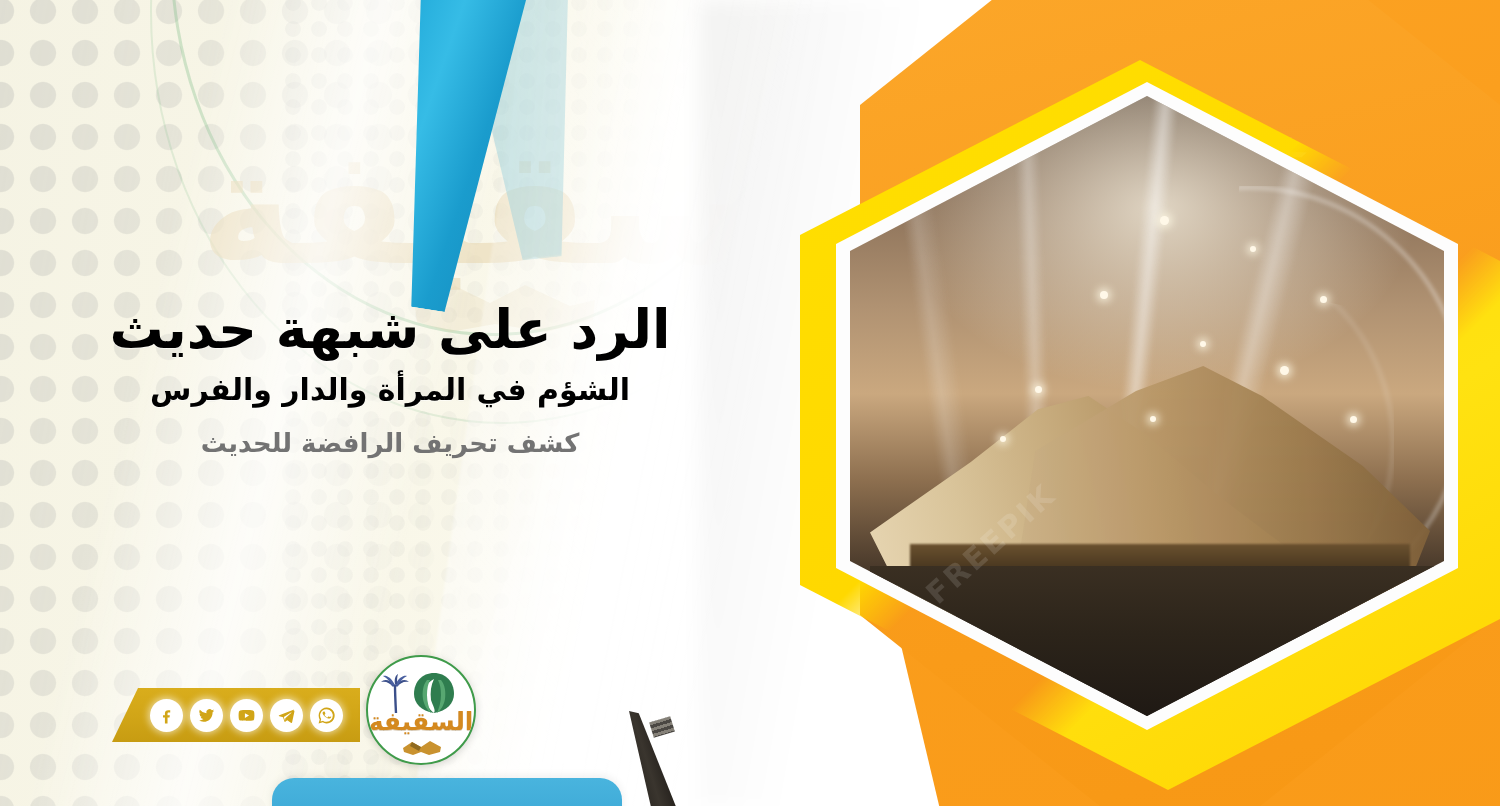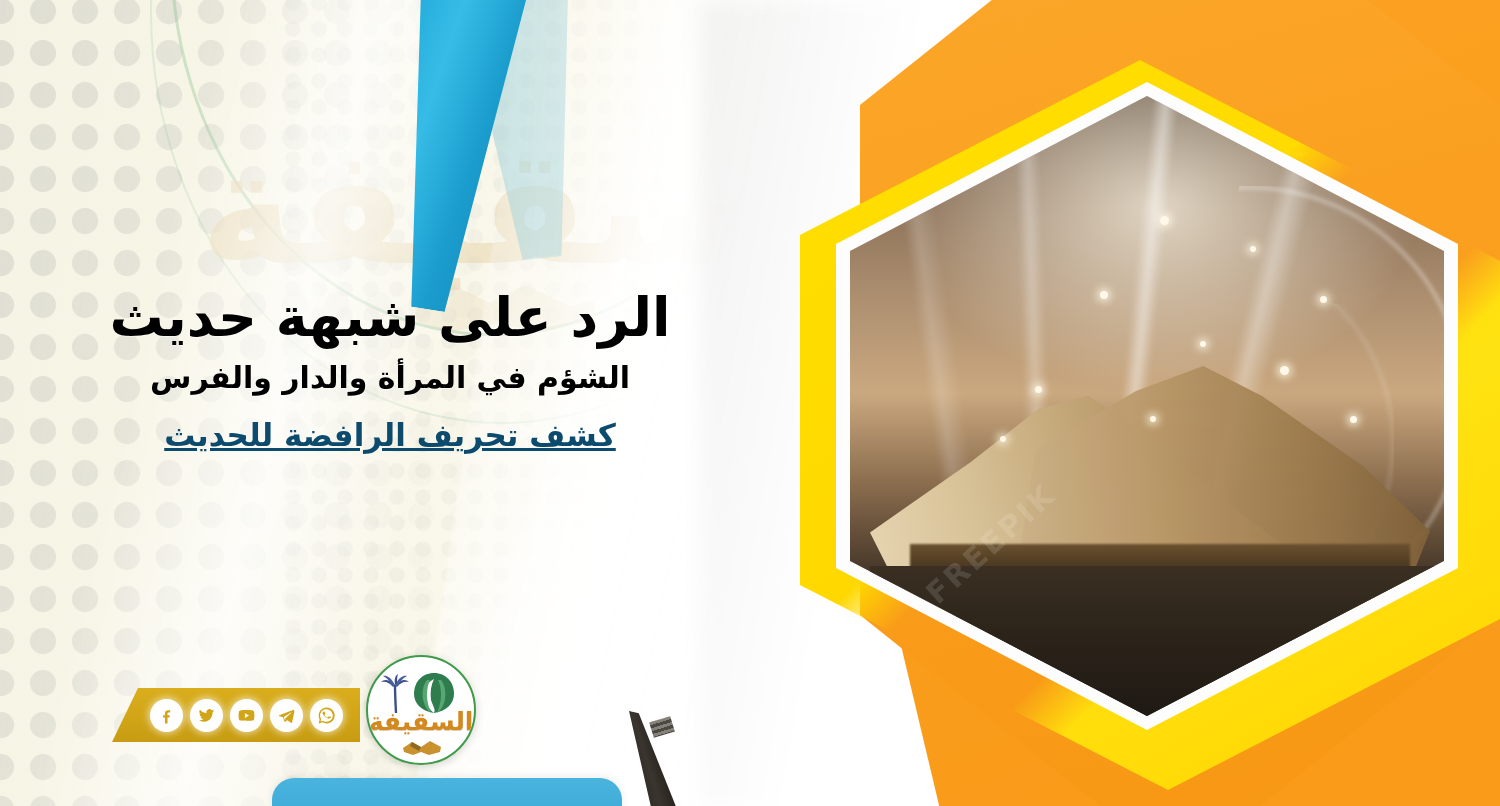--- a/index.html
+++ b/index.html
@@ -229,39 +229,38 @@
   }
 
   .freepik-wm{
     position:absolute;color:rgba(255,255,255,.22);
     font-size:30px;font-weight:700;letter-spacing:3px;
     transform:rotate(-42deg);user-select:none;
   }
 
   
   .text-block{
-    position:absolute;left:60px;top:282px;width:660px;
+    position:absolute;left:60px;top:294px;width:660px;
     text-align:center;direction:rtl;
   }
   .title-line{
     color:#000000;
     font-weight:700;
     line-height:1.34;
     letter-spacing:0px;
     text-shadow:0 1px 0 rgba(255,255,255,.5);
   }
   .title-line.l1{font-size:54px;}
   .title-line.l2{font-size:30px;margin-top:4px;}
   .subtitle{
-    color:#0c4a6e;
-    font-size:31px;
+    color:#737373;
+    font-size:26px;
     font-weight:600;
     margin-top:16px;
     line-height:1.3;
-    text-decoration:underline;
   }
 
   
   .social-bar{
     position:absolute;left:112px;top:688px;width:248px;height:54px;
     background:linear-gradient(180deg,#d9ad1c 0%,#d1a517 55%,#c79c12 100%);
     clip-path:polygon(26px 0,100% 0,100% 100%,0 100%);
     display:flex;align-items:center;gap:7px;
     padding-left:38px;box-sizing:border-box;
     direction:ltr;

